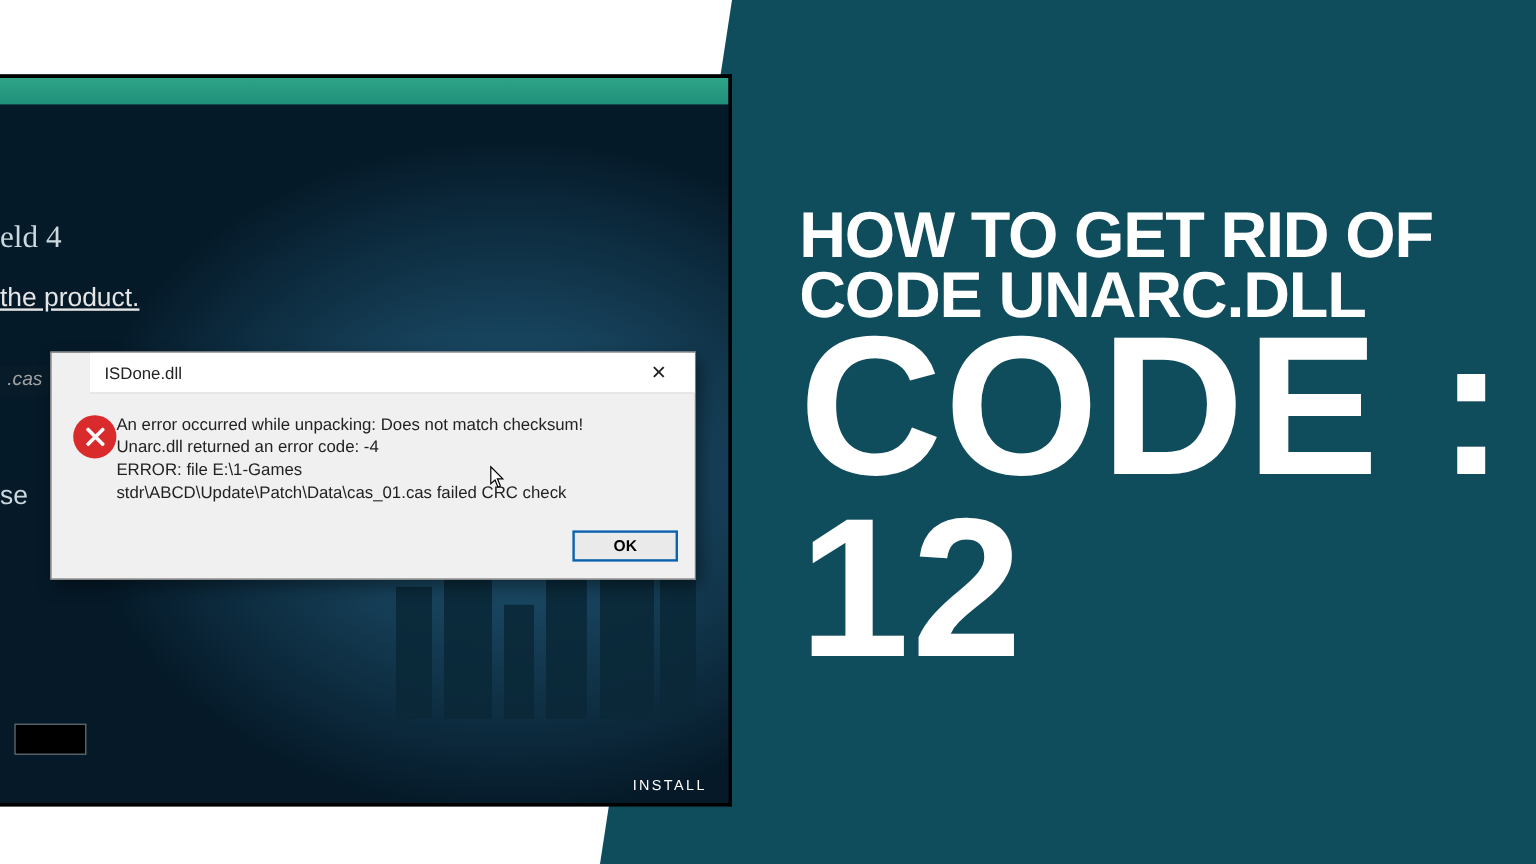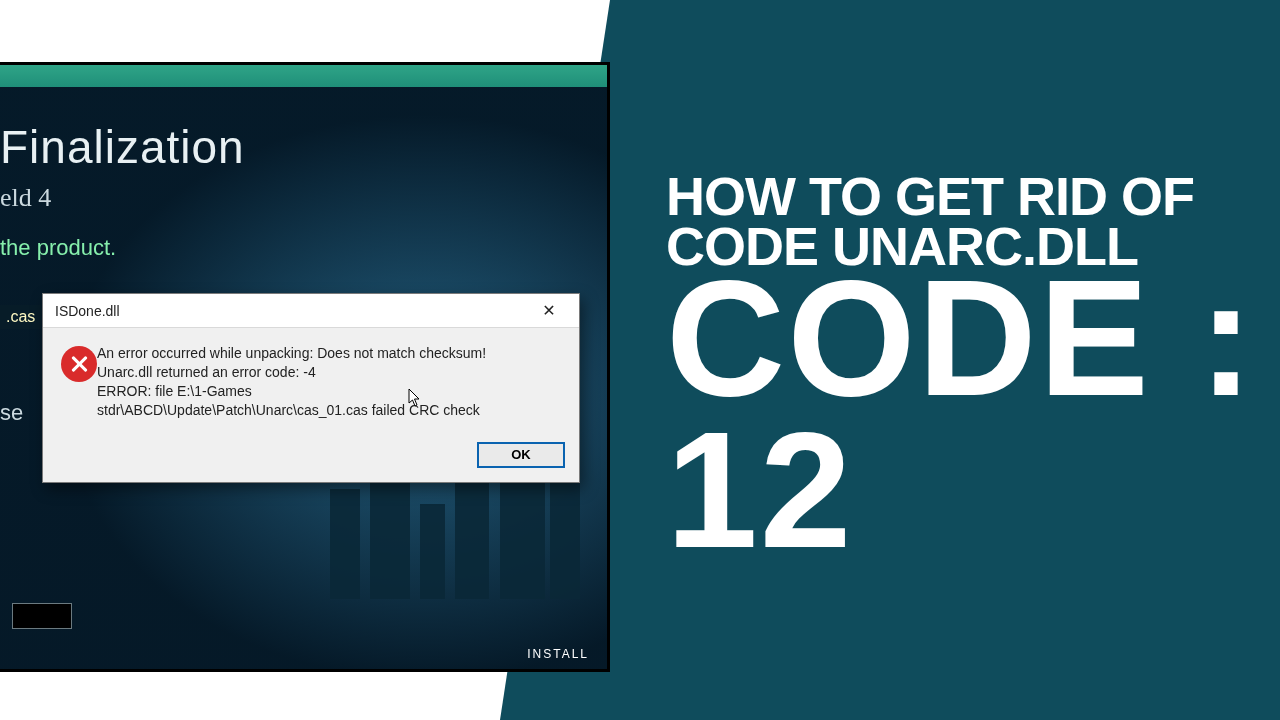--- a/index.html
+++ b/index.html
@@ -61,42 +61,43 @@
 
   .inst-topbar {
     position:absolute; top:0; left:0; right:0; height:22px;
     background: linear-gradient(#2fa487,#1f8f79);
   }
   .inst-title {
     position:absolute; top:55px; left:0;
     color:#e8f0f3; font-size:46px; font-weight:300; letter-spacing:1px;
   }
   .inst-sub  { position:absolute; top:118px; left:0; color:#cbd9df; font-size:26px; font-weight:300;font-family:Liberation Serif, serif; }
-  .inst-line { position:absolute; top:170px; left:0; color:#86efac; font-size:22px; font-weight:300; }
+  .inst-line { position:absolute; top:170px; left:0; color:#e5e5e5; font-size:22px; font-weight:300;text-decoration:underline; }
   .inst-se   { position:absolute; top:335px; left:0; color:#cbd9df; font-size:22px; font-weight:300; }
-  .inst-cas  { position:absolute; top:240px; left:0; color:#fef9c3; font-size:16px; background:rgba(8,30,40,.6); padding:3px 6px; }
+  .inst-cas  { position:absolute; top:240px; left:0; color:#a3a3a3; font-size:16px; background:rgba(8,30,40,.6); padding:3px 6px;font-style:italic; }
   .install-btn {
     position:absolute; right:18px; bottom:8px;
     color:#ffffff; font-size:12px; letter-spacing:2px;
   }
   .mini-prog { position:absolute; left:12px; bottom:40px; width:60px; height:26px; border:1px solid #6b7a80; background:#000; }
 
   
   .dialog {
     position:absolute; top:228px; left:42px;
     width:538px; background:#f0f0f0;
     border:1px solid #7a7a7a;
     box-shadow: 4px 6px 14px rgba(0,0,0,.45);
     font-family:"Segoe UI", Arial, sans-serif;
   }
   .titlebar {
     height:34px; background:#ffffff;
     display:flex; align-items:center; justify-content:space-between;
     padding:0 8px 0 12px; font-size:14px; color:#222;
     border-bottom:1px solid #d9d9d9;
+    margin-left:32px;
   }
   .close-btn {
     width:44px; height:26px; display:flex; align-items:center; justify-content:center;
     font-size:16px; color:#222;
   }
   .dlg-body { display:flex; padding:16px 18px 14px 18px; }
   .err-icon {
     width:36px; height:36px; border-radius:50%;
     background:#d92b2b; position:relative; flex:0 0 36px; margin-top:2px;
   }
@@ -135,42 +136,41 @@
 <div class="shot-frame">
   <div class="installer-bg"></div>
   <div class="sky b1"></div>
   <div class="sky b2"></div>
   <div class="sky b3"></div>
   <div class="sky b4"></div>
   <div class="sky b5"></div>
   <div class="sky b6"></div>
 
   <div class="inst-topbar"></div>
-  <div class="inst-title">Finalization</div>
   <div class="inst-sub">eld 4</div>
   <div class="inst-line">the product.</div>
   <div class="inst-cas">.cas</div>
   <div class="inst-se">se</div>
   <div class="mini-prog"></div>
   <div class="install-btn">INSTALL</div>
 
   <div class="dialog">
     <div class="titlebar">
       <span>ISDone.dll</span>
       <span class="close-btn">
         <span>✕</span>
       </span>
     </div>
     <div class="dlg-body">
       <div class="err-icon"></div>
       <div class="dlg-text">
         <div>An error occurred while unpacking: Does not match checksum!</div>
         <div>Unarc.dll returned an error code: -4</div>
         <div>ERROR: file E:\1-Games</div>
-        <div>stdr\ABCD\Update\Patch\Unarc\cas_01.cas failed CRC check</div>
+        <div>stdr\ABCD\Update\Patch\Data\cas_01.cas failed CRC check</div>
       </div>
     </div>
     <div class="dlg-buttons">
       <div class="ok-btn">OK</div>
     </div>
   </div>
 
   <svg class="cursor" viewBox="0 0 14 20">
     <path d="M1 1 L1 15 L4.5 12 L7 18 L9 17 L6.5 11 L11 11 Z" fill="#fff" stroke="#000" stroke-width="1"></path>
   </svg>

